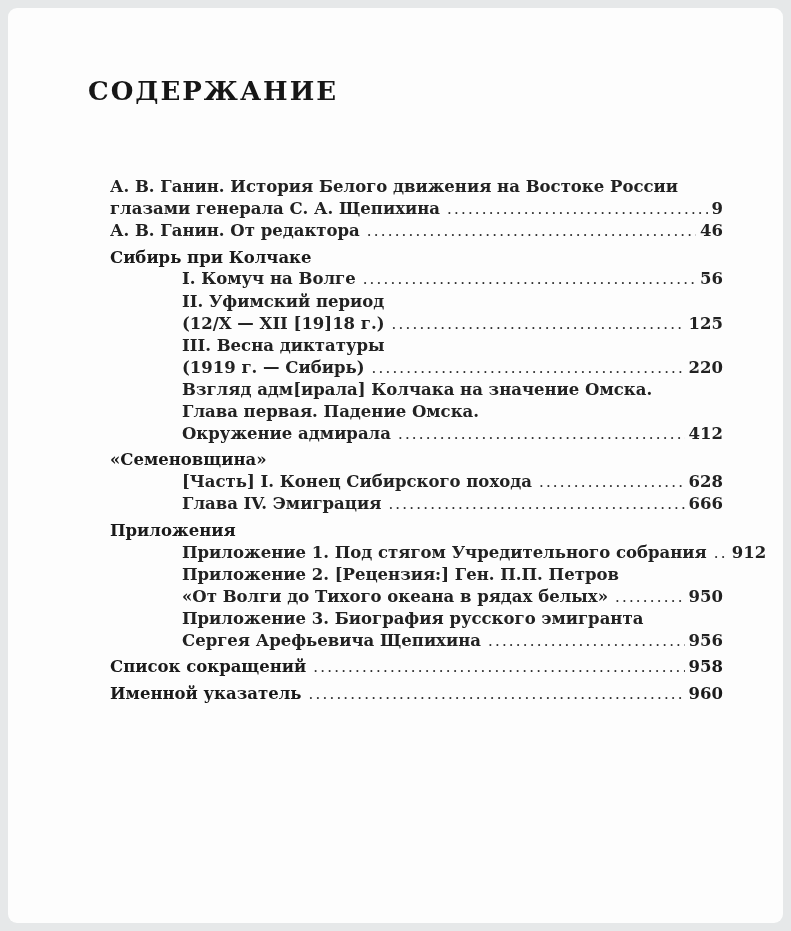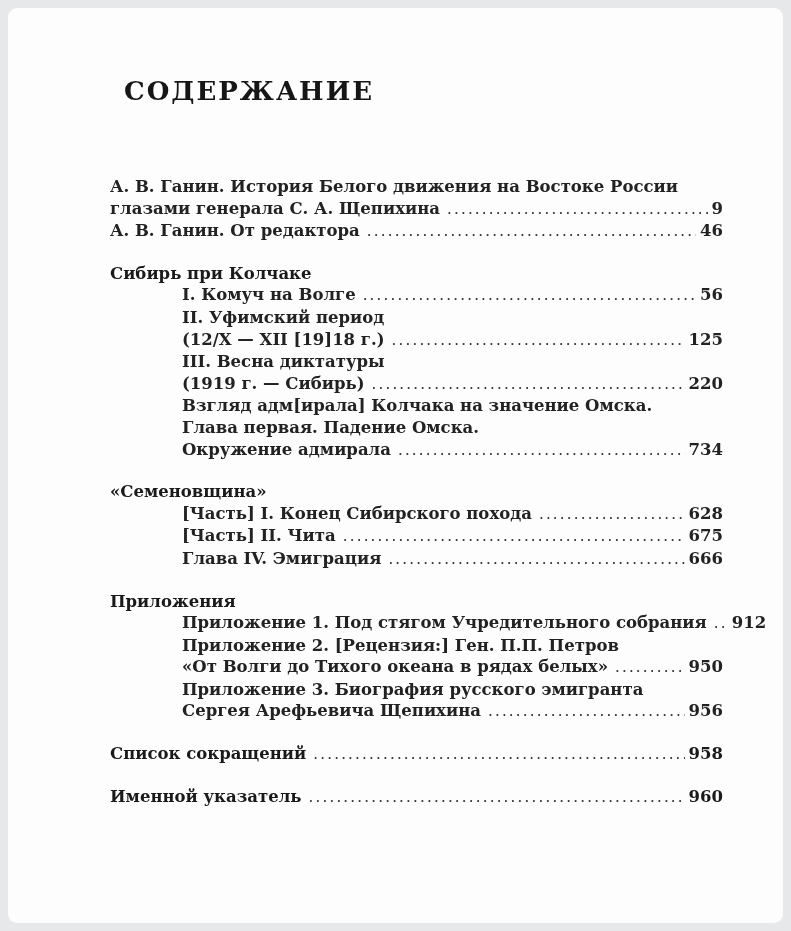--- a/index.html
+++ b/index.html
@@ -11,32 +11,32 @@
     overflow: hidden;
   }
   .page {
     position: absolute;
     left: 8px; top: 8px;
     width: 775px; height: 915px;
     background: #fdfdfd;
     border-radius: 9px;
   }
   .page-title {
-    margin: 68px 0 0 116px;
+    margin: 68px 0 0 80px;
     font-size: 26px;
     line-height: 30px;
     font-weight: 700;
     letter-spacing: 2px;
     color: #161616;
   }
   .toc {
     margin: 70px 0 0 102px;
     width: 613px;
   }
-  .row.gap { margin-top: 20px; }
+  .row.gap { margin-top: 4px; }
   .line {
     display: flex;
     align-items: baseline;
     font-size: 16.5px;
     line-height: 21.6px;
     font-weight: 600;
     color: #222222;
     white-space: pre;
   }
   .line.ind { padding-left: 72px; }
@@ -83,30 +83,27 @@
         <div class="line ind"><span class="seg">II. Уфимский период</span></div>
         <div class="line ind"><span class="seg">(12/X — XII [19]18 г.)</span><span class="dots"></span><span class="pagenum">125</span></div>
       </div>
       <div class="row entry">
         <div class="line ind"><span class="seg">III. Весна диктатуры</span></div>
         <div class="line ind"><span class="seg">(1919 г. — Сибирь)</span><span class="dots"></span><span class="pagenum">220</span></div>
       </div>
       <div class="row entry">
         <div class="line ind"><span class="seg">Взгляд адм[ирала] Колчака на значение Омска.</span></div>
         <div class="line ind"><span class="seg">Глава первая. Падение Омска.</span></div>
-        <div class="line ind"><span class="seg">Окружение адмирала</span><span class="dots"></span><span class="pagenum">734</span></div>
+        <div class="line ind"><span class="seg">Окружение адмирала</span><span class="dots"></span><span class="pagenum">412</span></div>
       </div>
       <div class="row heading gap">
         <div class="line"><span class="seg">«Семеновщина»</span></div>
       </div>
       <div class="row entry">
         <div class="line ind"><span class="seg">[Часть] I. Конец Сибирского похода</span><span class="dots"></span><span class="pagenum">628</span></div>
-      </div>
-      <div class="row entry">
-        <div class="line ind"><span class="seg">[Часть] II. Чита</span><span class="dots"></span><span class="pagenum">675</span></div>
       </div>
       <div class="row entry">
         <div class="line ind"><span class="seg">Глава IV. Эмиграция</span><span class="dots"></span><span class="pagenum">666</span></div>
       </div>
       <div class="row heading gap">
         <div class="line"><span class="seg">Приложения</span></div>
       </div>
       <div class="row entry">
         <div class="line ind"><span class="seg">Приложение 1. Под стягом Учредительного собрания</span><span class="dots"></span><span class="pagenum">912</span></div>
       </div>

